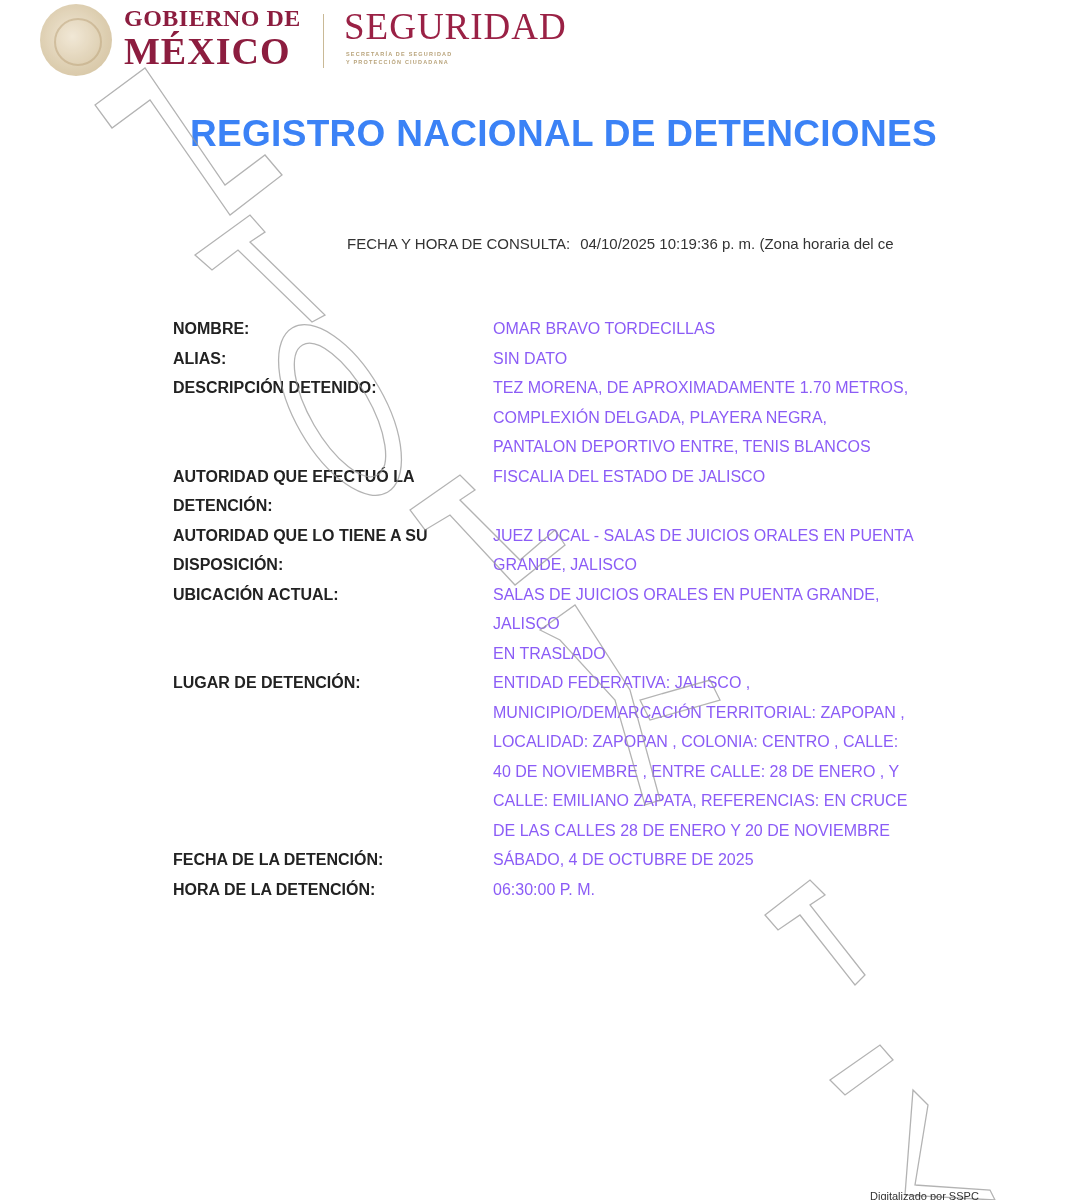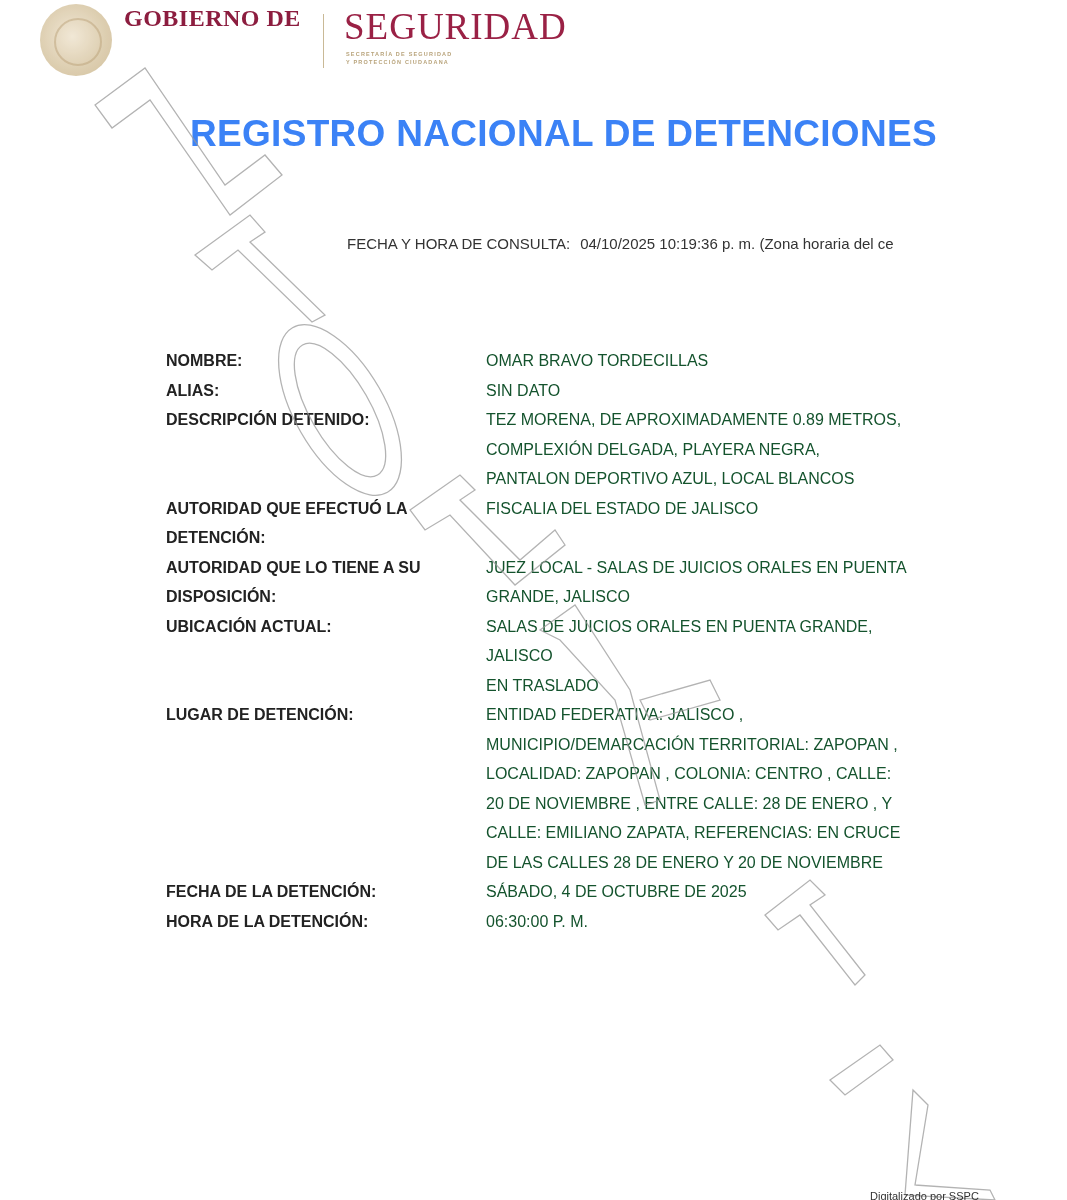--- a/index.html
+++ b/index.html
@@ -20,37 +20,38 @@
   .gob .l1 { font-size:24px; letter-spacing:0.5px; display:block; }
   .gob .l2 { font-size:38px; letter-spacing:1px; display:block; margin-top:2px; }
   .vsep { position:absolute; left:291px; top:14px; width:1px; height:54px; background:#c9b996; }
   .seg { position:absolute; left:312px; top:8px; font-family:"Liberation Serif", serif; font-weight:normal;
     color:#9a2145; font-size:37px; letter-spacing:1px; line-height:1; }
   .seg-sub { position:absolute; left:314px; top:50px; font-size:5.5px; color:#b8a37a; letter-spacing:1.2px;
     line-height:8px; font-weight:bold; }
   .title { position:absolute; left:190px; top:113px; font-size:37px; font-weight:bold; color:#3b82f6; letter-spacing:0.3px; white-space:nowrap; }
   .consulta { position:absolute; left:347px; top:224px; font-size:15px; color:#333; white-space:nowrap;margin-top:11px; }
   .consulta .val { margin-left:10px; }
-  .rows { position:absolute; left:166px; top:314px; width:880px;margin-top:32px; }
+  .rows { position:absolute; left:173px; top:314px; width:880px; }
   .row { display:flex; font-size:16px; line-height:29.5px; }
   .row .lbl { width:320px; font-weight:bold; color:#222; }
-  .row .val { flex:1; color:#14532d; }
+  .row .val { flex:1; color:#8b5cf6; }
   .row .val span { display:block; }
   .footer { position:absolute; left:870px; top:1190px; font-size:11px; color:#333; white-space:nowrap; }
   .watermark { position:absolute; left:0; top:0; width:1067px; height:1200px; pointer-events:none; }
 </style>
 </head>
 <body>
 
 <div class="header">
   <div class="seal">
       <div class="seal-inner"></div>
     </div>
   <div class="gob">
     <span class="l1">GOBIERNO DE</span>
+    <span class="l2">MÉXICO</span>
   </div>
   <div class="vsep"></div>
   <div class="seg">SEGURIDAD</div>
   <div class="seg-sub">
     <div>SECRETARÍA DE SEGURIDAD</div>
     <div>Y PROTECCIÓN CIUDADANA</div>
   </div>
 </div>
 
 <div class="title">REGISTRO NACIONAL DE DETENCIONES</div>
@@ -68,23 +69,23 @@
     </div>
     <div class="row">
       <div class="lbl">ALIAS:</div>
       <div class="val">
         <span>SIN DATO</span>
       </div>
     </div>
     <div class="row">
       <div class="lbl">DESCRIPCIÓN DETENIDO:</div>
       <div class="val">
-        <span>TEZ MORENA, DE APROXIMADAMENTE 0.89 METROS,</span>
+        <span>TEZ MORENA, DE APROXIMADAMENTE 1.70 METROS,</span>
         <span>COMPLEXIÓN DELGADA, PLAYERA NEGRA,</span>
-        <span>PANTALON DEPORTIVO AZUL, LOCAL BLANCOS</span>
+        <span>PANTALON DEPORTIVO ENTRE, TENIS BLANCOS</span>
       </div>
     </div>
     <div class="row">
       <div class="lbl">AUTORIDAD QUE EFECTUÓ LA DETENCIÓN:</div>
       <div class="val">
         <span>FISCALIA DEL ESTADO DE JALISCO</span>
       </div>
     </div>
     <div class="row">
       <div class="lbl">AUTORIDAD QUE LO TIENE A SU DISPOSICIÓN:</div>
@@ -100,21 +101,21 @@
         <span>JALISCO</span>
         <span>EN TRASLADO</span>
       </div>
     </div>
     <div class="row">
       <div class="lbl">LUGAR DE DETENCIÓN:</div>
       <div class="val">
         <span>ENTIDAD FEDERATIVA: JALISCO ,</span>
         <span>MUNICIPIO/DEMARCACIÓN TERRITORIAL: ZAPOPAN ,</span>
         <span>LOCALIDAD: ZAPOPAN , COLONIA: CENTRO , CALLE:</span>
-        <span>20 DE NOVIEMBRE , ENTRE CALLE: 28 DE ENERO , Y</span>
+        <span>40 DE NOVIEMBRE , ENTRE CALLE: 28 DE ENERO , Y</span>
         <span>CALLE: EMILIANO ZAPATA, REFERENCIAS: EN CRUCE</span>
         <span>DE LAS CALLES 28 DE ENERO Y 20 DE NOVIEMBRE</span>
       </div>
     </div>
     <div class="row">
       <div class="lbl">FECHA DE LA DETENCIÓN:</div>
       <div class="val">
         <span>SÁBADO, 4 DE OCTUBRE DE 2025</span>
       </div>
     </div>

